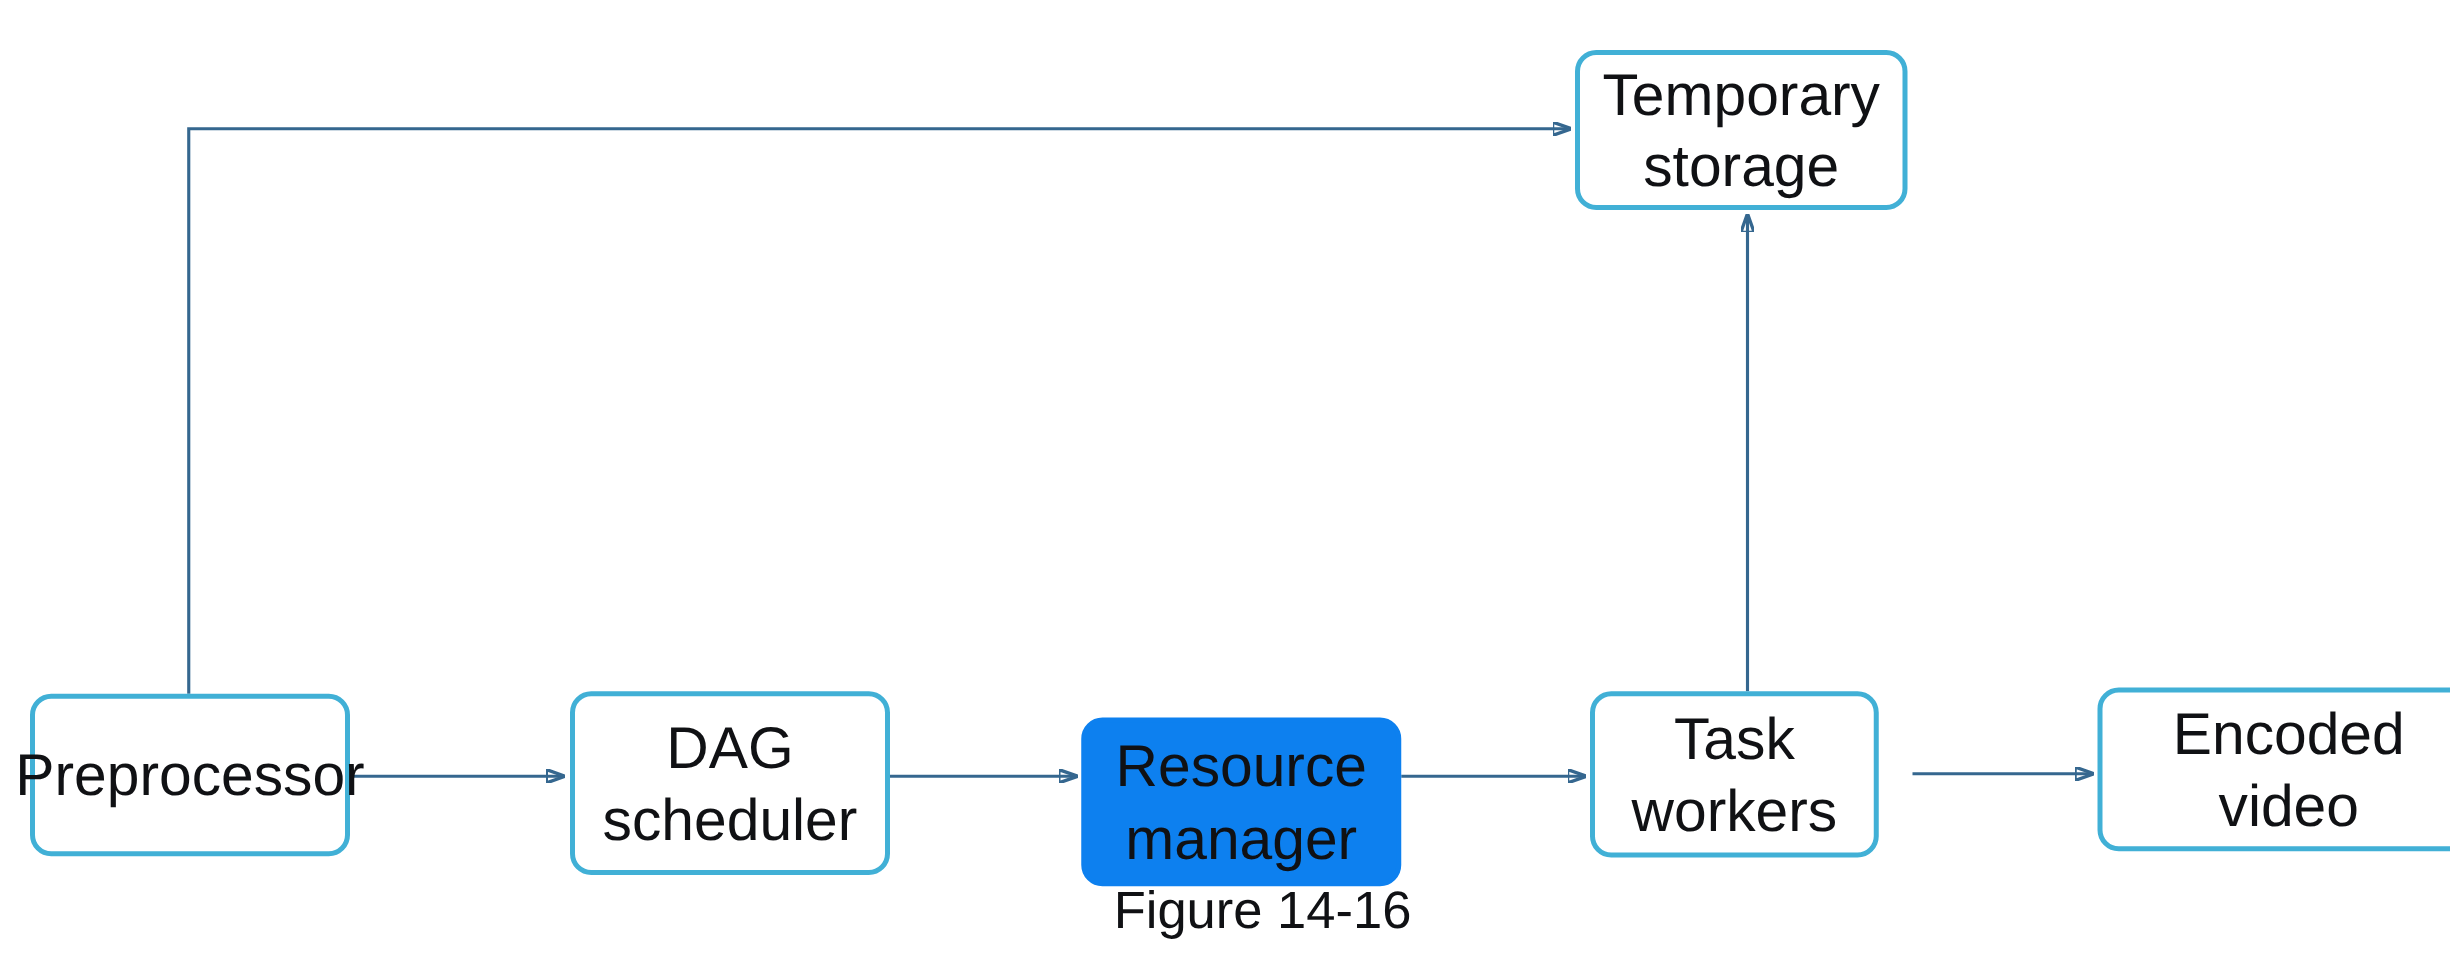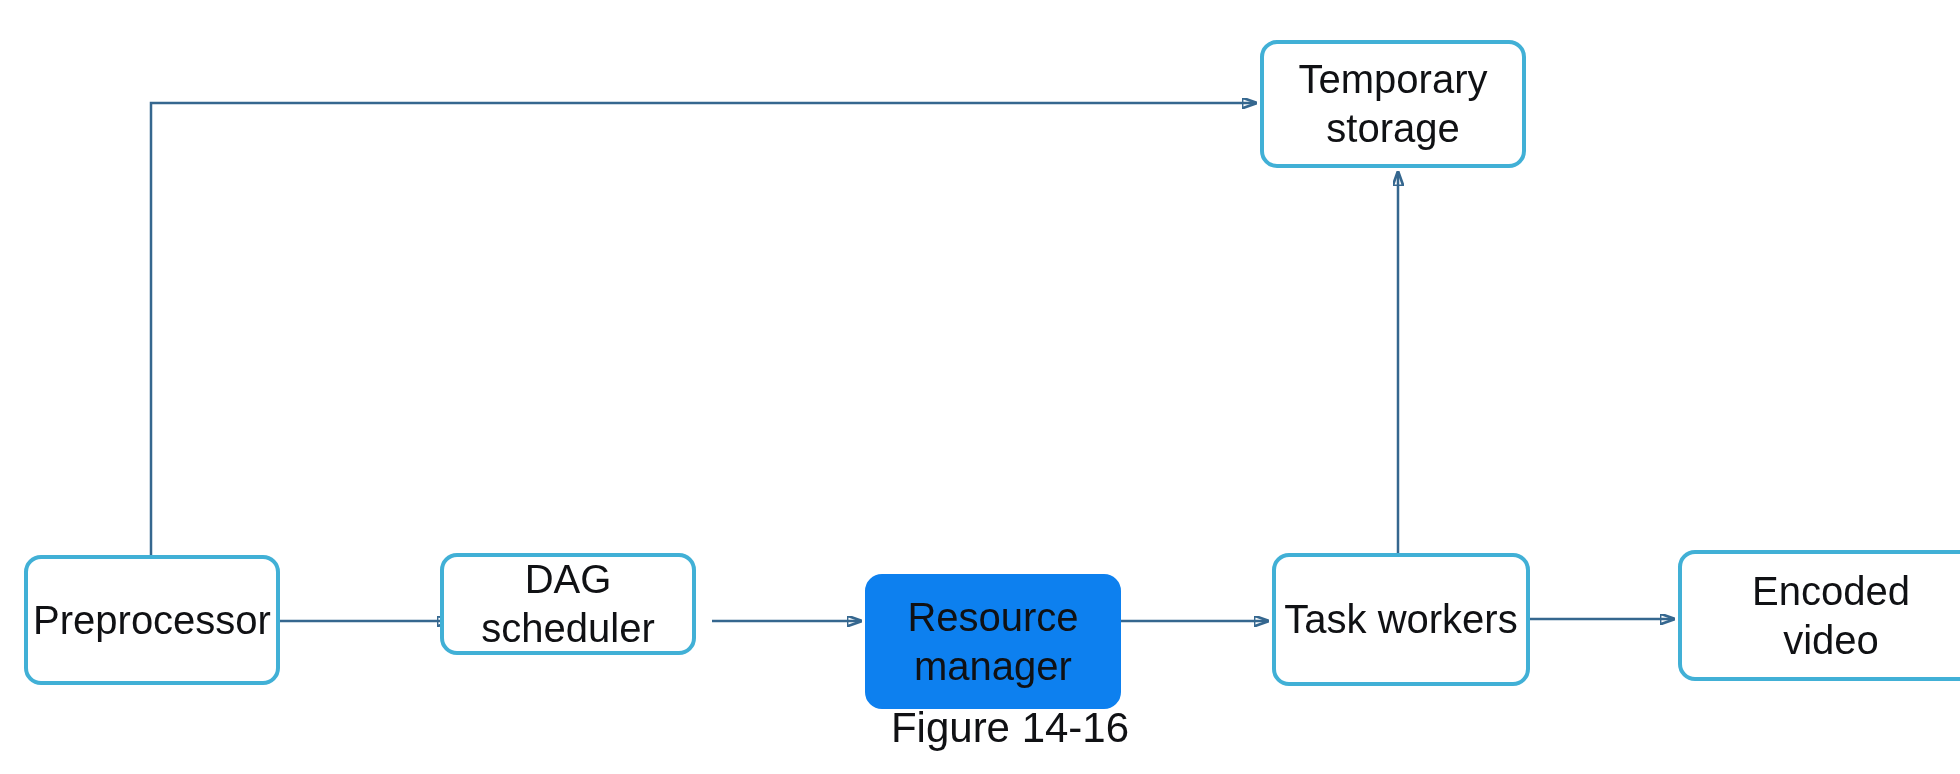--- a/index.html
+++ b/index.html
@@ -20,34 +20,34 @@
   }
   .edges{position:absolute;left:0;top:0;width:1960px;height:774px;}
   .edges path{fill:none;stroke:var(--line);stroke-width:2.5px;}
   .node{
     position:absolute;
     box-sizing:border-box;
     display:flex;align-items:center;justify-content:center;
     background:var(--box-fill);
     border:4px solid var(--box-border);
     border-radius:17px;
-    font-size:40px;line-height:1.22;
+    font-size:47px;line-height:1.22;
     color:var(--text);
     text-align:center;
     white-space:pre-line;
   }
   .node.highlight{
     background:var(--hl-fill);
     border-color:var(--hl-fill);
     margin-top:20px;
   }
   #node-preprocessor      {left:24px;  top:555px; width:256px; height:130px;}
-  #node-dag-scheduler     {left:440px; top:553px; width:256px; height:102px;}
+  #node-dag-scheduler     {left:456px; top:553px; width:256px; height:147px;}
   #node-resource-manager  {left:865px; top:554px; width:256px; height:135px;}
-  #node-task-workers      {left:1272px;top:553px; width:258px; height:133px;}
+  #node-task-workers      {left:1272px;top:553px; width:231px; height:133px;}
   #node-encoded-video     {left:1678px;top:550px; width:306px; height:131px;}
   #node-temporary-storage {left:1260px;top:40px;  width:266px; height:128px;}
   .caption{
     position:absolute;
     left:860px;top:704px;width:300px;
     text-align:center;
     font-size:42px;
     color:var(--text);
   }
 </style>

